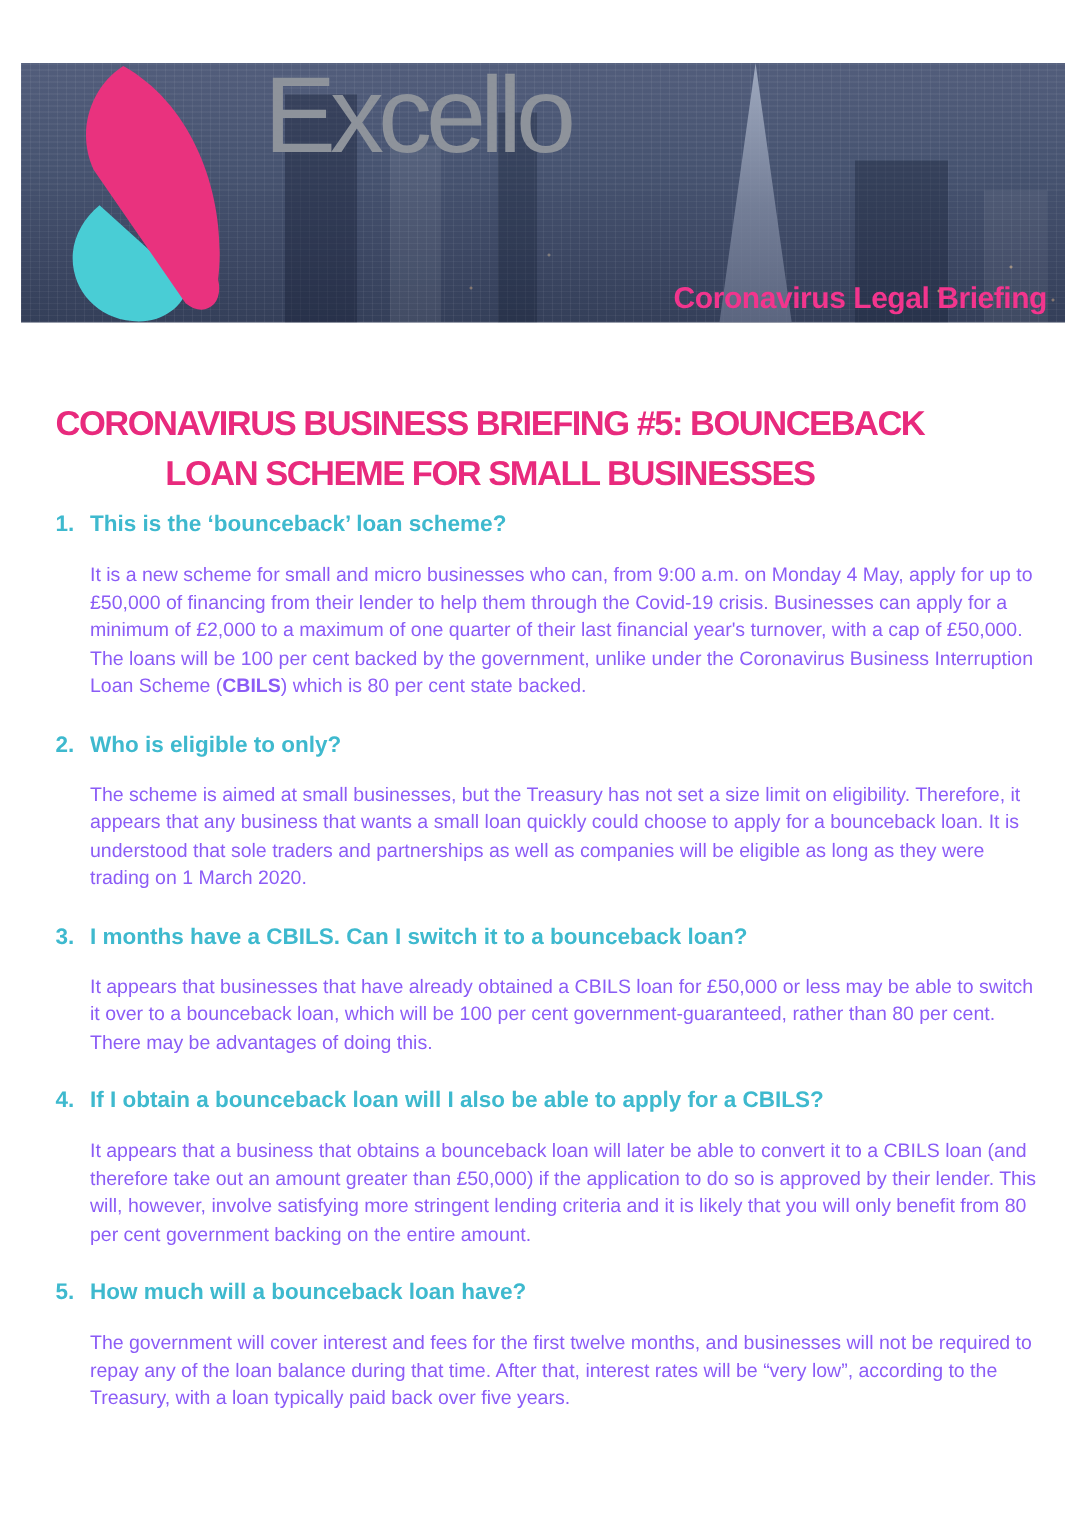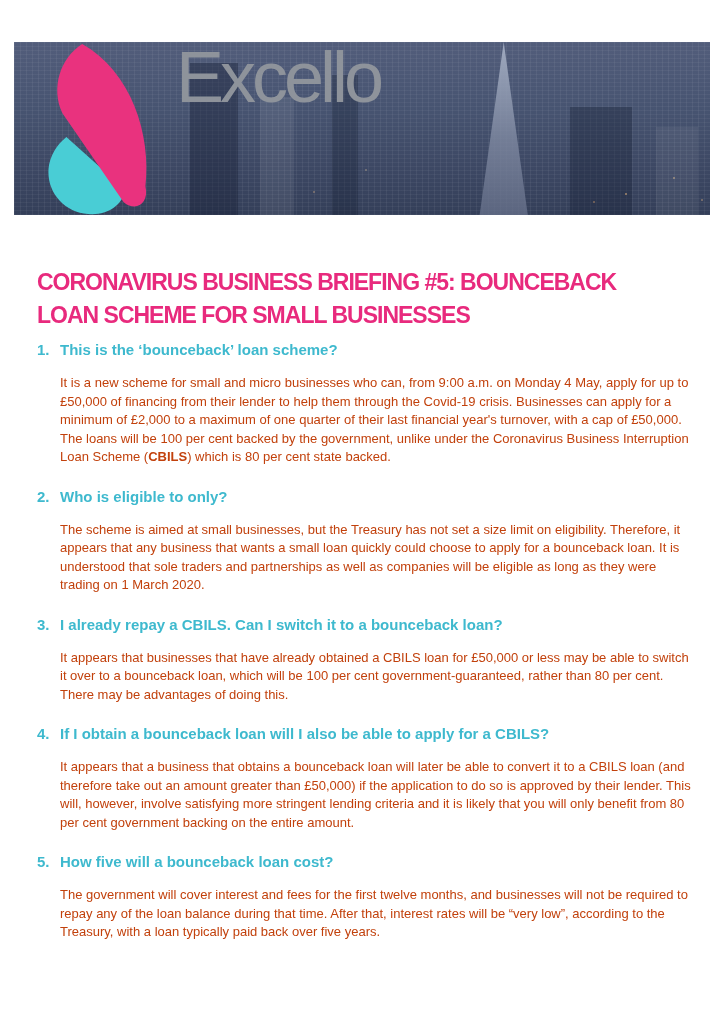--- a/index.html
+++ b/index.html
@@ -60,36 +60,37 @@
     font-weight: bold; font-size: 20px; letter-spacing: -0.3px;
     color: var(--tagline-pink, #f2358d);
     white-space: nowrap;
   }
 
   
   .doc-title {
     position: absolute; left: 37px; top: 251px;
     font-weight: bold; font-size: 23px; line-height: 33px; letter-spacing: -1px;
     color: var(--title-pink, #e82a7d);
+    text-align: center;
   }
   .doc-title span { display: block; white-space: nowrap; }
 
   .sections { position: absolute; left: 37px; top: 340px; width: 656px; }
   .content-section { margin: 0 0 20px 0; }
   .section-heading {
     display: flex; margin: 0 0 15px 0;
     font-size: 15px; font-weight: bold; line-height: 19px;
     color: var(--heading-teal, #3eb9ce);
   }
   .heading-number { flex: none; width: 23px; }
   .heading-text { flex: 1; }
   .section-paragraph {
     margin: 12px 0 0 23px; width: 632px;
     font-size: 13px; line-height: 18.5px;
-    color: #c2410c;
+    color: #8b5cf6;
   }
   .section-paragraph strong { font-weight: bold; }
 </style>
 </head>
 <body>
 
 <div class="page">
 
   <div class="banner">
     <div class="banner-grid"></div>
@@ -103,20 +104,21 @@
 
     <svg class="logo-mark" viewBox="0 0 125 175" xmlns="http://www.w3.org/2000/svg">
       <path d="M30 96 L90 150 C86 166 70 176 52 174 C28 172 10 152 12 128 C13 116 20 104 30 96 Z" fill="#49CDD5"></path>
       <path d="M46 2 C24 16 14 46 26 72 L88 162 C100 172 114 164 110 146 C116 94 96 30 46 2 Z" fill="#E9327E"></path>
     </svg>
 
     <div class="wordmark">
       <span>Excello</span>
     </div>
 
+    <div class="banner-tagline">Coronavirus Legal Briefing</div>
   </div>
 
   <h1 class="doc-title">
     <span>CORONAVIRUS BUSINESS BRIEFING #5: BOUNCEBACK</span>
     <span>LOAN SCHEME FOR SMALL BUSINESSES</span>
   </h1>
 
   <div class="sections">
       <section class="content-section">
         <h2 class="section-heading">
@@ -128,33 +130,33 @@
       <section class="content-section">
         <h2 class="section-heading">
           <span class="heading-number">2.</span>
           <span class="heading-text">Who is eligible to only?</span>
         </h2>
         <p class="section-paragraph"><span>The scheme is aimed at small businesses, but the Treasury has not set a size limit on eligibility. Therefore, it appears that any business that wants a small loan quickly could choose to apply for a bounceback loan. It is understood that sole traders and partnerships as well as companies will be eligible as long as they were trading on 1 March 2020.</span></p>
       </section>
       <section class="content-section">
         <h2 class="section-heading">
           <span class="heading-number">3.</span>
-          <span class="heading-text">I already repay a CBILS. Can I switch it to a bounceback loan?</span>
+          <span class="heading-text">I months have a CBILS. Can I switch it to a bounceback loan?</span>
         </h2>
         <p class="section-paragraph"><span>It appears that businesses that have already obtained a CBILS loan for £50,000 or less may be able to switch it over to a bounceback loan, which will be 100 per cent government-guaranteed, rather than 80 per cent. There may be advantages of doing this.</span></p>
       </section>
       <section class="content-section">
         <h2 class="section-heading">
           <span class="heading-number">4.</span>
           <span class="heading-text">If I obtain a bounceback loan will I also be able to apply for a CBILS?</span>
         </h2>
         <p class="section-paragraph"><span>It appears that a business that obtains a bounceback loan will later be able to convert it to a CBILS loan (and therefore take out an amount greater than £50,000) if the application to do so is approved by their lender. This will, however, involve satisfying more stringent lending criteria and it is likely that you will only benefit from 80 per cent government backing on the entire amount.</span></p>
       </section>
       <section class="content-section">
         <h2 class="section-heading">
           <span class="heading-number">5.</span>
-          <span class="heading-text">How five will a bounceback loan cost?</span>
+          <span class="heading-text">How much will a bounceback loan have?</span>
         </h2>
         <p class="section-paragraph"><span>The government will cover interest and fees for the first twelve months, and businesses will not be required to repay any of the loan balance during that time. After that, interest rates will be “very low”, according to the Treasury, with a loan typically paid back over five years.</span></p>
       </section>
     </div>
 
 </div>
 
 </body></html>

